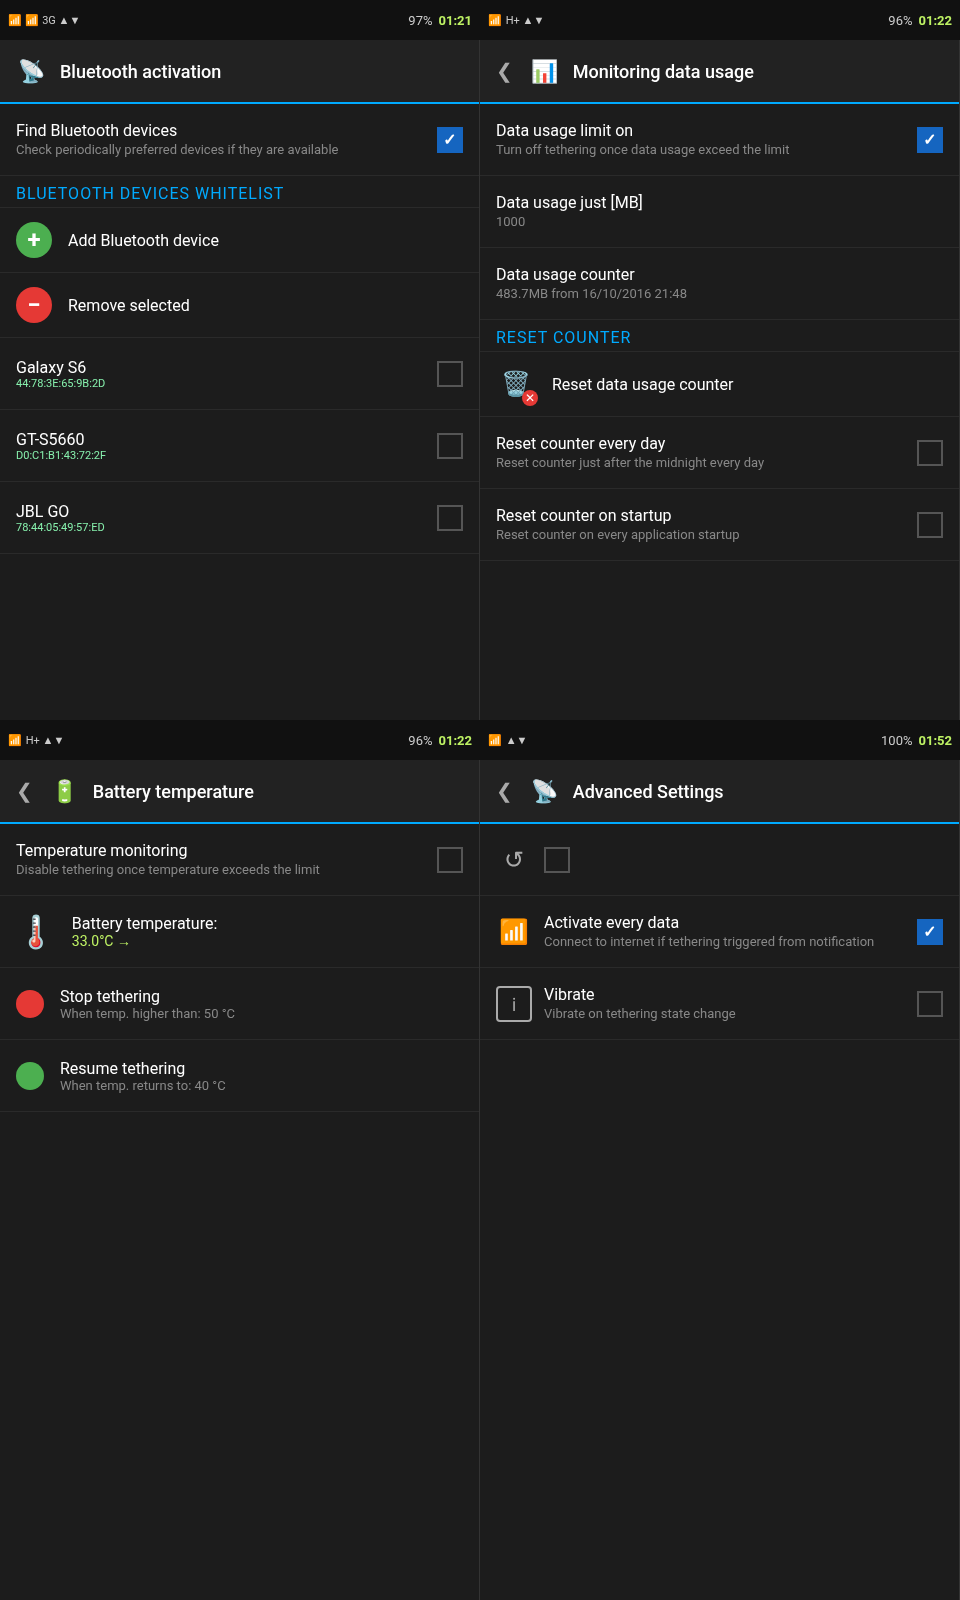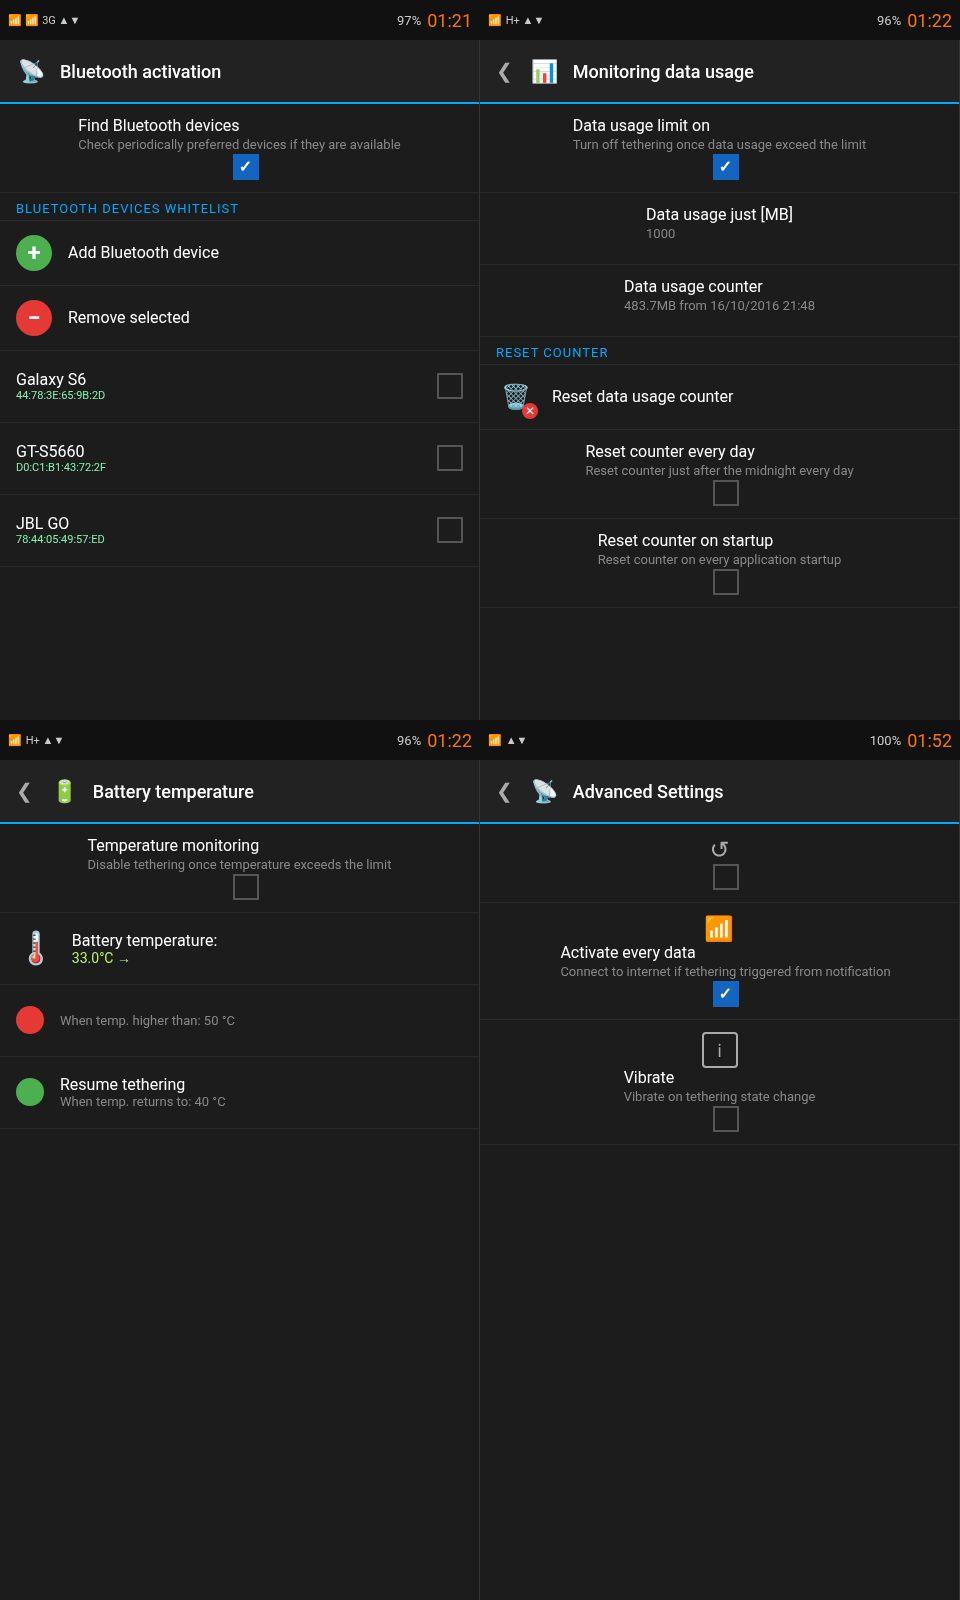--- a/index.html
+++ b/index.html
@@ -29,23 +29,23 @@
       font-size: 13px;
       color: #ccc;
     }
     .status-icons {
       display: flex;
       gap: 4px;
       align-items: center;
       font-size: 11px;
     }
     .status-time {
-      font-size: 18px;
-      font-weight: normal;
-      color: #f97316;
+      font-size: 13px;
+      font-weight: bold;
+      color: #bef264;
     }
 
     
     .top-half {
       display: flex;
       width: 960px;
       height: 680px;
     }
     .left-panel, .right-panel {
       width: 480px;
@@ -85,21 +85,20 @@
       margin-right: 4px;
     }
 
     
     .list-item {
       display: flex;
       align-items: center;
       padding: 12px 16px;
       border-bottom: 1px solid #2a2a2a;
       min-height: 72px;
-      flex-direction: column;
     }
     .list-item-content {
       flex: 1;
     }
     .list-item-title {
       font-size: 16px;
       color: #fff;
       margin-bottom: 2px;
     }
     .list-item-subtitle {
@@ -129,21 +128,21 @@
     .checkbox.checked::after {
       content: '✓';
       color: #fff;
       font-size: 16px;
       font-weight: bold;
     }
 
     
     .section-label {
       padding: 8px 16px 4px;
-      font-size: 13px;
+      font-size: 16px;
       color: #00aaff;
       letter-spacing: 1px;
       background: #1c1c1c;
       border-bottom: 1px solid #2a2a2a;
     }
 
     
     .action-item {
       display: flex;
       align-items: center;
@@ -492,20 +491,21 @@
       <div class="temp-icon">🌡️</div>
       <div class="temp-info">
         <div class="temp-label">Battery temperature:</div>
         <div class="temp-value">33.0°C →</div>
       </div>
     </div>
 
     <div class="threshold-item">
       <div class="threshold-dot dot-red"></div>
       <div class="threshold-info">
+        <div class="threshold-label">Stop tethering</div>
         <div class="threshold-sub">When temp. higher than: 50 °C</div>
       </div>
     </div>
 
     <div class="threshold-item">
       <div class="threshold-dot dot-green"></div>
       <div class="threshold-info">
         <div class="threshold-label">Resume tethering</div>
         <div class="threshold-sub">When temp. returns to: 40 °C</div>
       </div>
@@ -532,21 +532,21 @@
         <div class="list-item-title">Activate every data</div>
         <div class="list-item-subtitle">Connect to internet if tethering triggered from notification</div>
       </div>
       <div class="list-item-control">
         <div class="checkbox checked"></div>
       </div>
     </div>
 
     <div class="list-item">
       <div class="info-icon-box">ℹ</div>
-      <div class="list-item-content" style="margin-left:0;">
+      <div class="list-item-content" style="margin-left:12px;">
         <div class="list-item-title">Vibrate</div>
         <div class="list-item-subtitle">Vibrate on tethering state change</div>
       </div>
       <div class="list-item-control">
         <div class="checkbox"></div>
       </div>
     </div>
   </div>
 </div>
 

